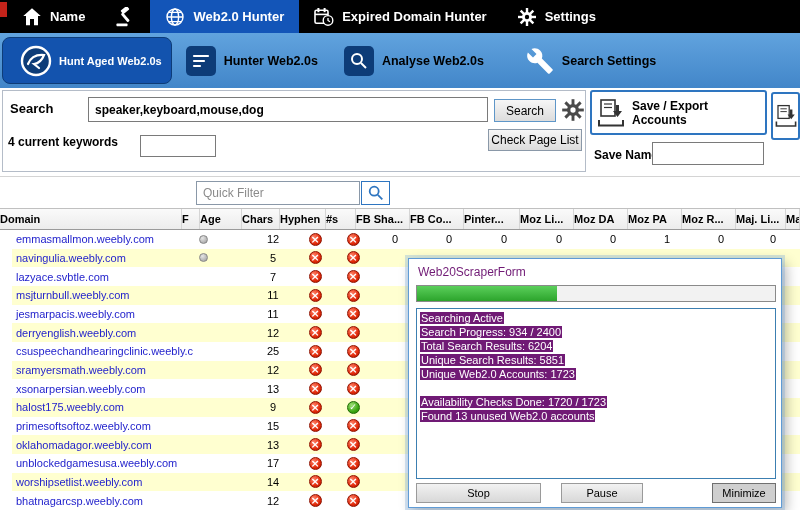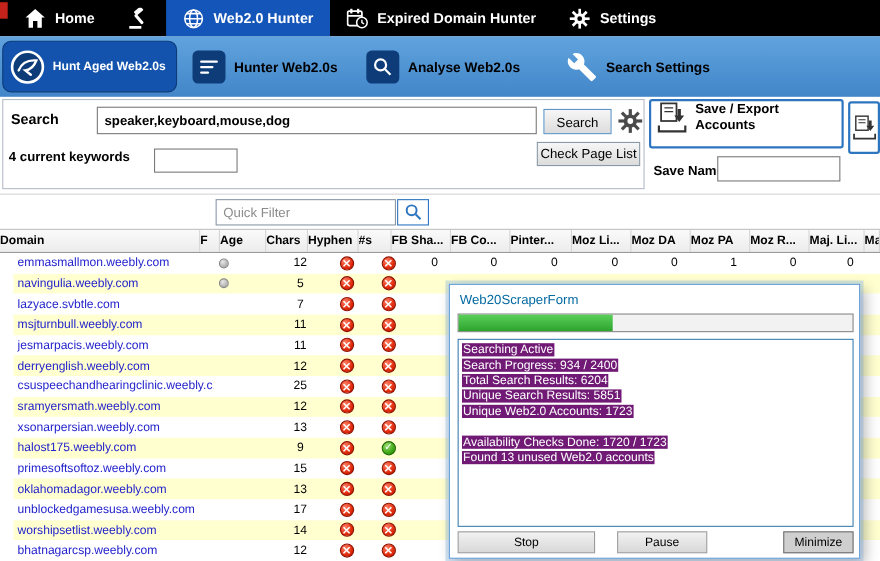--- a/index.html
+++ b/index.html
@@ -10,40 +10,40 @@
 
 #topnav{position:absolute;left:0;top:0;width:800px;height:33px;background:#000;display:flex;align-items:stretch}
 .logo-sliver{width:7px;height:15px;background:#c3231a;margin-top:2px}
 .tn-item{display:flex;align-items:center;gap:8px;color:#fff;font-weight:bold;font-size:13px;padding:0 15px;cursor:pointer;white-space:nowrap}
 .tn-item.active{background:#1355b8}
 .tn-icon{display:inline-flex;width:20px;height:20px;flex:none}
 .tn-icon svg{width:100%;height:100%}
 
 
 #subnav{position:absolute;left:0;top:33px;width:800px;height:55px;background:linear-gradient(#61a3de,#4286c9);display:flex;align-items:center}
-.sn-active{display:flex;align-items:center;gap:6px;background:#1353ae;border:1px solid #0d3c78;border-radius:8px;height:47px;margin-left:2px;padding:0 9px 0 5px;color:#fff;font-weight:bold;font-size:11px;cursor:pointer;white-space:nowrap}
+.sn-active{display:flex;align-items:center;gap:6px;background:#1353ae;border:1px solid #0d3c78;border-radius:8px;height:47px;margin-left:2px;padding:0 9px 0 16px;color:#fff;font-weight:bold;font-size:11px;cursor:pointer;white-space:nowrap}
 .sn-item{display:flex;align-items:center;gap:8px;font-weight:bold;font-size:12.5px;color:#000;cursor:pointer;white-space:nowrap}
 .sn-iconbox{width:30px;height:30px;background:#0d3c78;border-radius:5px;display:flex;align-items:center;justify-content:center;flex:none}
 .sn-iconbox svg{width:20px;height:20px}
 .sn-bigicon{display:inline-flex;width:34px;height:34px;flex:none}
 
 
 .group-box{position:absolute;left:2px;top:90px;width:584px;height:82px;border:1px solid #b4bcc8;background:#fff}
 .lbl{position:absolute;font-weight:bold;color:#000}
 #search-label{left:10px;top:101px;font-size:13px}
 #search-input{position:absolute;left:88px;top:97px;width:400px;height:25px;border:1px solid #7a7a7a;font-family:inherit;font-size:12px;font-weight:bold;padding:0 6px;color:#000}
 .btn{position:absolute;background:linear-gradient(#f6f6f6,#dcdcdc);border:1px solid #8a98a8;font-size:12px;color:#000;display:flex;align-items:center;justify-content:center;cursor:pointer}
 #search-button{left:494px;top:99px;width:62px;height:23px;border:1px solid #5e96c8}
 #gear-button{position:absolute;left:559px;top:96px;width:28px;height:28px;display:flex;align-items:center;justify-content:center;cursor:pointer;background:transparent;border:none}
 #keywords-label{left:8px;top:135px;font-size:12px}
 #keywords-input{position:absolute;left:140px;top:135px;width:76px;height:22px;border:1px solid #7a7a7a;font-family:inherit;font-size:12px;padding:0 4px}
 #checkpage-button{left:488px;top:129px;width:94px;height:22px;font-size:12px}
 
 
-#save-export-panel{position:absolute;left:590px;top:90px;width:177px;height:45px;border:2px solid #2e75c0;border-radius:3px;background:#fff;display:flex;gap:6px;padding:0 4px;cursor:pointer}
+#save-export-panel{position:absolute;left:590px;top:90px;width:177px;height:45px;border:2px solid #2e75c0;border-radius:3px;background:#fff;display:flex;align-items:center;gap:6px;padding:0 4px;cursor:pointer}
 #save-export-panel .se-title{font-weight:bold;font-size:12px;color:#000}
 .se-icon{display:inline-flex;width:30px;height:30px;flex:none}
 #savename-label{left:594px;top:148px;font-size:12px}
 #savename-input{position:absolute;left:652px;top:142px;width:112px;height:23px;border:1px solid #7a7a7a;font-family:inherit;font-size:12px;padding:0 4px}
 #export-side-button{position:absolute;left:771px;top:92px;width:29px;height:48px;border:2px solid #2e75c0;border-radius:3px;background:#fff;display:flex;align-items:center;justify-content:center;cursor:pointer}
 
 
 #listbar-sep{position:absolute;left:0;top:176px;width:800px;height:1px;background:#d4d4d4}
 #count-label{left:8px;top:187px;font-size:12px}
 #quickfilter-input{position:absolute;left:196px;top:181px;width:164px;height:24px;border:1px solid #8a98a8;font-family:inherit;font-size:12px;padding:0 6px}
@@ -60,21 +60,21 @@
 .cell{font-size:11px;color:#000;white-space:nowrap;overflow:hidden;height:100%;display:flex;align-items:center}
 .cell.domain{color:#2323cc;padding-left:4px}
 .cell.center{justify-content:center}
 .graydot{width:9px;height:9px;border-radius:50%;background:radial-gradient(circle at 35% 30%,#e6e6e6,#9a9a9a);border:1px solid #878787;display:inline-block}
 .badge{width:13px;height:13px;border-radius:50%;display:inline-flex;align-items:center;justify-content:center;color:#fff;font-weight:bold;font-family:"DejaVu Sans",sans-serif;flex:none}
 .badge.x{background:radial-gradient(circle at 35% 30%,#ff8268 0%,#e02808 62%,#a81600 100%);border:1px solid #8f1200;font-size:11px;line-height:13px}
 .badge.check{background:radial-gradient(circle at 35% 30%,#9fe078 0%,#3ba512 62%,#237d04 100%);border:1px solid #1e6a03;font-size:9px}
 
 
 #popup{position:absolute;left:408px;top:258px;width:374px;height:250px;background:#fff;border:1px solid #5f9bd5;box-shadow:0 0 0 3px rgba(130,175,220,.35),4px 5px 12px rgba(0,0,0,.3);z-index:10}
-#popup-title{position:absolute;left:9px;top:6px;font-size:12px;color:#0369a1}
+#popup-title{position:absolute;left:9px;top:6px;font-size:12px;color:#701a75}
 #progress-track{position:absolute;left:7px;top:26px;width:360px;height:17px;border:1px solid #8a8a8a;background:#f2f2f2}
 #progress-fill{height:100%;background:linear-gradient(#5bcf5b,#2ca42c)}
 #scraper-log{position:absolute;left:7px;top:49px;width:360px;height:171px;background:#fff;border:1px solid #3c7fb1;padding:2px 3px;font-size:11px;line-height:14px;overflow:hidden}
 .log-line .hl{background:#701a75;color:#fff;padding:0 1px}
 .pbtn{position:absolute;top:224px;height:20px;background:linear-gradient(#f2f2f2,#d8d8d8);border:1px solid #9a9a9a;font-size:11px;display:flex;align-items:center;justify-content:center;cursor:pointer}
 #stop-button{left:7px;width:125px}
 #pause-button{left:152px;width:82px}
 #minimize-button{left:303px;width:64px;background:#cfcfcf;border:1px solid #707070}
 </style>
 </head>
@@ -84,21 +84,21 @@
 
   <div id="topnav">
     <div class="logo-sliver"></div>
 
     <div class="tn-item">
       <span class="tn-icon">
         <svg viewBox="0 0 16 16">
             <path fill="#fff" d="M8 1 L15 7.2 H12.8 V14.5 H9.6 V9.6 H6.4 V14.5 H3.2 V7.2 H1 Z"></path>
           </svg>
       </span>
-      <span>Home</span>
+      <span>Name</span>
     </div>
 
     <div class="tn-item">
       <span class="tn-icon">
         <svg viewBox="0 0 20 20" fill="#fff">
           <rect x="6" y="0.8" width="8" height="4.4" rx="0.8" transform="rotate(-40 10 3)"></rect>
           <rect x="8.9" y="5" width="2.8" height="10.8" rx="1" transform="rotate(-40 10.3 10.4)"></rect>
           <rect x="1.5" y="16.6" width="11" height="2.6" rx="0.6"></rect>
         </svg>
       </span>

